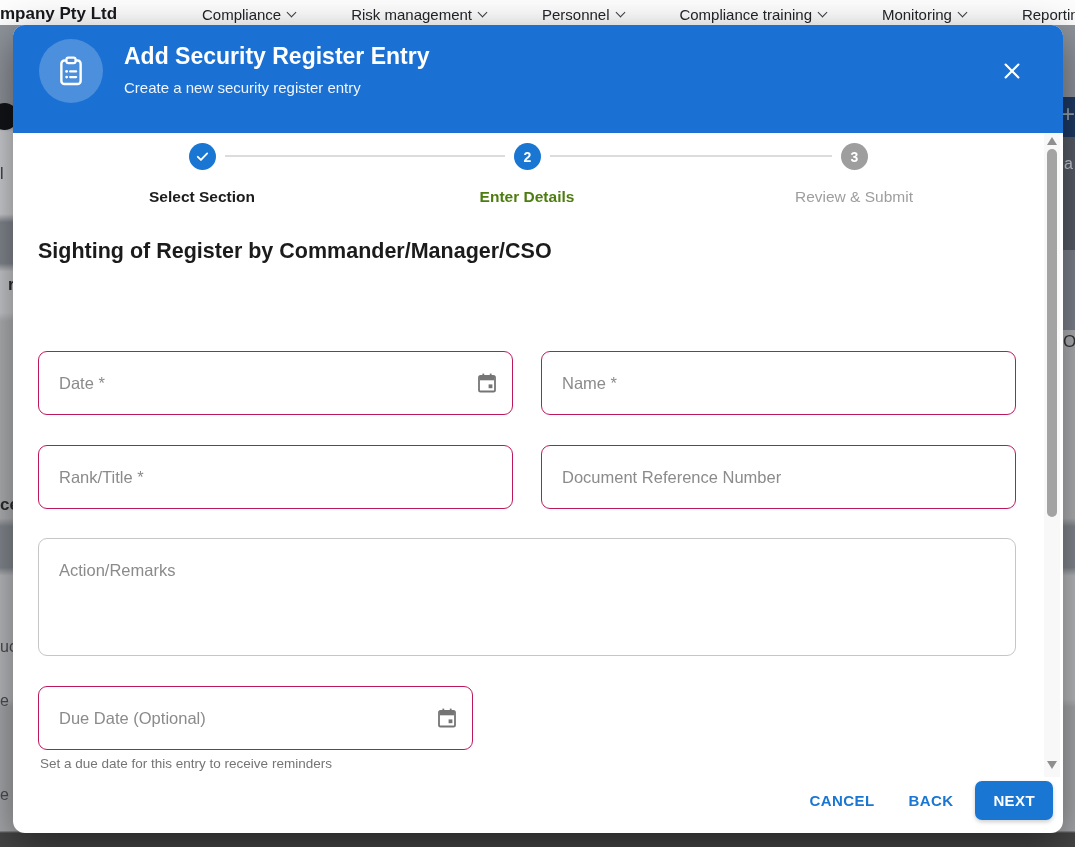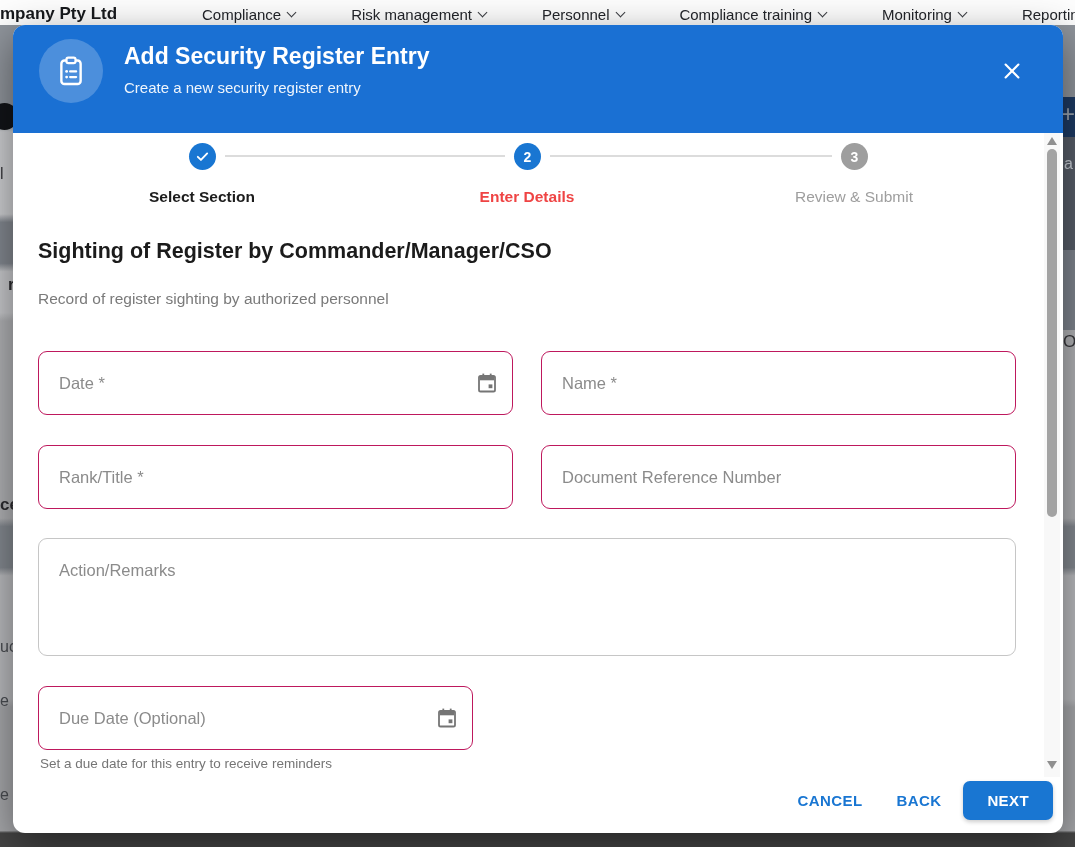--- a/index.html
+++ b/index.html
@@ -45,21 +45,21 @@
   .close-btn { position:absolute; left:983px; top:30px; width:32px; height:32px; border:none; background:transparent;
     cursor:pointer; display:flex; align-items:center; justify-content:center; }
 
   
   .step-circle { position:absolute; width:27px; height:27px; border-radius:50%; top:118px;
     display:flex; align-items:center; justify-content:center; color:#fff; font-size:14px; font-weight:700; cursor:pointer; }
   .sc1 { left:176px; background:#1976d2; } .sc2 { left:501px; background:#1976d2; } .sc3 { left:828px; background:#9e9e9e; }
   .connector { position:absolute; top:130px; height:2px; background:#dcdcdc; }
   .cn1 { left:212px; width:280px; } .cn2 { left:537px; width:282px; }
   .step-label { position:absolute; top:163px; width:220px; text-align:center; font-size:15.5px; }
-  .sl1 { left:79px; font-weight:700; color:#1c1c1c; } .sl2 { left:404px; font-weight:700; color:#ef4444; }
+  .sl1 { left:79px; font-weight:700; color:#1c1c1c; } .sl2 { left:404px; font-weight:700; color:#4d7c0f; }
   .sl3 { left:731px; font-weight:400; color:#9e9e9e; }
 
   .sec-title { position:absolute; left:25px; top:214px; font-size:21.5px; font-weight:700; color:#1b1b1b; }
   .sec-desc { position:absolute; left:25px; top:265px; font-size:15.5px; color:#7a7a7a; }
 
   .field { position:absolute; height:64px; border:1px solid #be185d; border-radius:9px; background:#fff; }
   .field input { width:100%; height:100%; border:none; outline:none; background:transparent;
     padding:0 44px 0 20px; font-size:16.5px; color:#1d1d1d; font-family:inherit; }
   .field input::placeholder, .ta textarea::placeholder { color:#8b8b8b; opacity:1; }
   .f-date  { left:25px;  top:326px; width:475px; }
@@ -72,21 +72,21 @@
   .ta { position:absolute; left:25px; top:513px; width:978px; height:118px; border:1px solid #c6c6c6; border-radius:9px; }
   .ta textarea { width:100%; height:100%; border:none; outline:none; resize:none; background:transparent;
     padding:22px 20px; font-size:16.5px; color:#1d1d1d; font-family:inherit; }
 
   .helper { position:absolute; left:27px; top:731px; font-size:13.5px; color:#757575; }
 
   .footer { position:absolute; right:10px; bottom:13px; display:flex; align-items:center; gap:10px; }
   .txt-btn { border:none; background:transparent; color:#1976d2; font-size:15px; font-weight:600;
     letter-spacing:0.4px; padding:9px 12px; cursor:pointer; border-radius:5px; font-family:inherit; }
   .next-btn { border:none; background:#1976d2; color:#ffffff; font-size:15px; font-weight:600; letter-spacing:0.4px;
-    padding:11px 24px; border-radius:7px; cursor:pointer; box-shadow:0 2px 4px rgba(0,0,0,0.2); font-family:inherit; }
+    padding:11px 18px; border-radius:7px; cursor:pointer; box-shadow:0 2px 4px rgba(0,0,0,0.2); font-family:inherit; }
 
   
   .sb-track { position:absolute; left:1031px; top:108px; width:16px; height:644px; background:#f8f8f8; cursor:pointer; }
   .sb-up { position:absolute; left:1034px; top:112px; width:0; height:0; border-left:5.5px solid transparent;
     border-right:5.5px solid transparent; border-bottom:8px solid #8f8f8f; cursor:pointer; }
   .sb-down { position:absolute; left:1034px; top:736px; width:0; height:0; border-left:5.5px solid transparent;
     border-right:5.5px solid transparent; border-top:8px solid #8f8f8f; cursor:pointer; }
   .sb-thumb { position:absolute; left:1034px; top:124px; width:10px; height:368px; background:#a3a3a3; border-radius:6px; cursor:grab; }
 </style>
 </head>
@@ -174,21 +174,20 @@
         <span>2</span>
       </div>
     <div class="step-circle sc3">
         <span>3</span>
       </div>
     <div class="step-label sl1">Select Section</div>
     <div class="step-label sl2">Enter Details</div>
     <div class="step-label sl3">Review &amp; Submit</div>
 
     <div class="sec-title">Sighting of Register by Commander/Manager/CSO</div>
-    <div class="sec-desc">Record of register sighting by authorized personnel</div>
 
     <div class="field f-date">
       <input type="text" placeholder="Date *" style="">
       <button class="cal-btn">
         <svg width="24" height="24" viewBox="0 0 24 24">
           <rect x="4" y="5" width="16" height="15.5" rx="1.6" fill="none" stroke="#757575" stroke-width="1.8"></rect>
           <rect x="4.9" y="5.9" width="14.2" height="3.4" fill="#757575"></rect>
           <line x1="8.3" y1="2.6" x2="8.3" y2="5.4" stroke="#757575" stroke-width="1.8"></line>
           <line x1="15.7" y1="2.6" x2="15.7" y2="5.4" stroke="#757575" stroke-width="1.8"></line>
           <rect x="13.6" y="13.4" width="3.8" height="3.8" fill="#757575"></rect>

